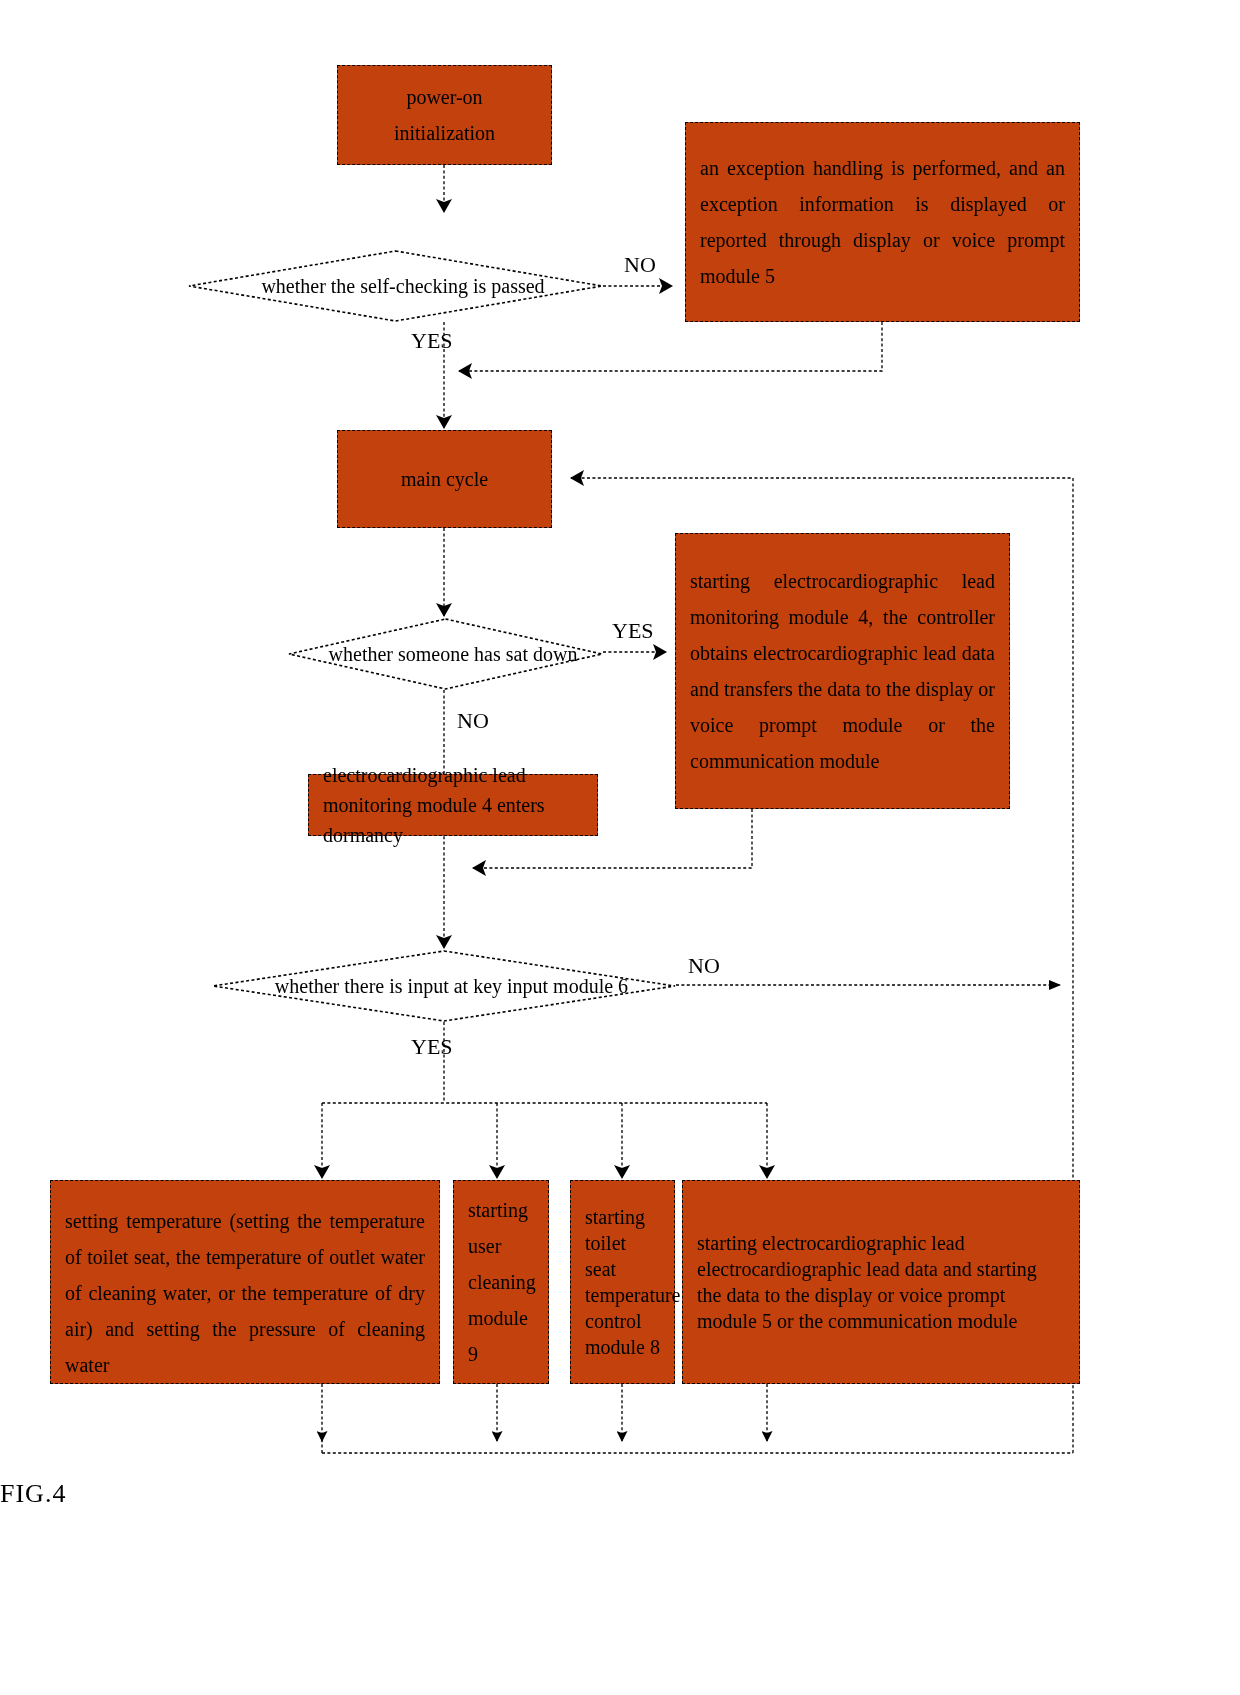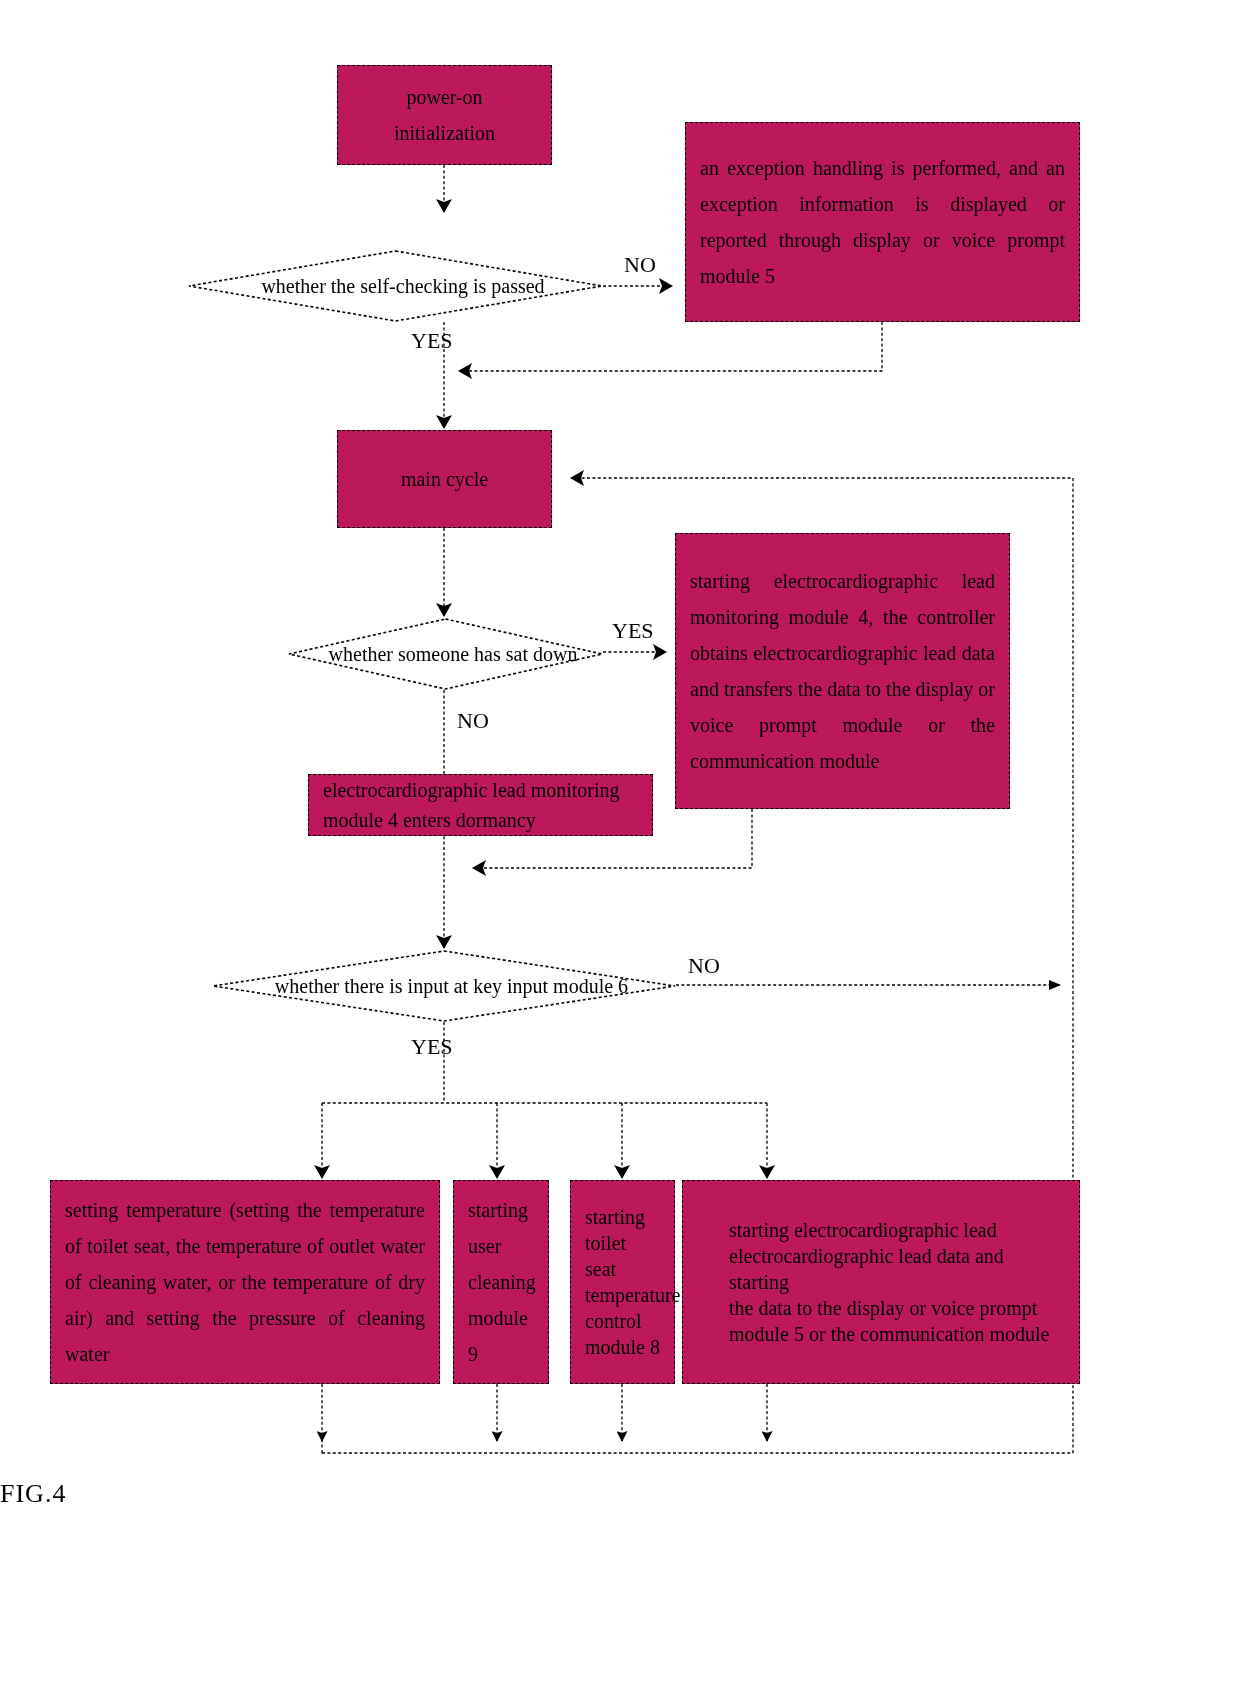--- a/index.html
+++ b/index.html
@@ -19,21 +19,21 @@
   #wires {
     position: absolute;
     left: 0; top: 0;
     width: 1240px; height: 1695px;
     pointer-events: none;
   }
   .node {
     position: absolute;
     box-sizing: border-box;
     border: 1px dashed #000000;
-    background: #be185d;
+    background: #c2410c;
     display: flex;
     flex-direction: column;
     justify-content: center;
   }
   .node .txt {
     font-size: 20px;
     line-height: 36px;
     padding: 0 14px;
   }
   .just .txt { text-align: justify; text-align-last: left; }
@@ -161,52 +161,52 @@
     <div class="txt">starting electrocardiographic lead monitoring module 4, the controller obtains electrocardiographic lead data and transfers the data to the display or voice prompt module or the communication module</div>
   </div>
 
   <div class="diamond" style="left:288px; top:618px; width:315px; height:72px;text-align:center;">
     <svg viewBox="0 0 315 72" preserveAspectRatio="none">
       <polygon points="157.5,1 314,36 157.5,71 1,36" fill="#fff" stroke="#000" stroke-width="1.6" stroke-dasharray="3,2.4" vector-effect="non-scaling-stroke"></polygon>
     </svg>
     <span class="dlabel">whether someone has sat down</span>
   </div>
 
-  <div class="node" style="left:308px; top:774px; width:345px; height:62px;">
+  <div class="node" style="left:308px; top:774px; width:290px; height:62px;">
     <div class="txt" style="line-height:30px;">electrocardiographic lead monitoring module 4 enters dormancy</div>
   </div>
 
   <div class="diamond" style="left:212px; top:950px; width:464px; height:72px;">
     <svg viewBox="0 0 464 72" preserveAspectRatio="none">
       <polygon points="232,1 463,36 232,71 1,36" fill="#fff" stroke="#000" stroke-width="1.6" stroke-dasharray="3,2.4" vector-effect="non-scaling-stroke"></polygon>
     </svg>
     <span class="dlabel">whether there is input at key input module 6</span>
   </div>
 
-  <div class="node just" style="left:50px; top:1180px; width:390px; height:204px;">
+  <div class="node just" style="left:50px; top:1180px; width:390px; height:204px;justify-content:flex-end;">
     <div class="txt">setting temperature (setting the temperature of toilet seat, the temperature of outlet water of cleaning water, or the temperature of dry air) and setting the pressure of cleaning water</div>
   </div>
 
   <div class="node" style="left:453px; top:1180px; width:96px; height:204px;">
     <div class="txt">starting</div>
     <div class="txt">user</div>
     <div class="txt">cleaning</div>
     <div class="txt">module 9</div>
   </div>
 
   <div class="node tight" style="left:570px; top:1180px; width:105px; height:204px;">
     <div class="txt">starting</div>
     <div class="txt">toilet</div>
     <div class="txt">seat</div>
     <div class="txt">temperature</div>
     <div class="txt">control</div>
     <div class="txt">module 8</div>
   </div>
 
-  <div class="node tight" style="left:682px; top:1180px; width:398px; height:204px;padding-left:32px;">
+  <div class="node tight" style="left:682px; top:1180px; width:398px; height:204px;">
     <div class="txt">starting  electrocardiographic lead</div>
     <div class="txt">electrocardiographic lead data and starting</div>
     <div class="txt">the data to the display or voice prompt</div>
     <div class="txt">module 5 or the communication module</div>
   </div>
 
   <div class="edgelabel" style="left:624px; top:252px;">NO</div>
   <div class="edgelabel" style="left:411px; top:328px;">YES</div>
   <div class="edgelabel" style="left:612px; top:618px;">YES</div>
   <div class="edgelabel" style="left:457px; top:708px;">NO</div>

